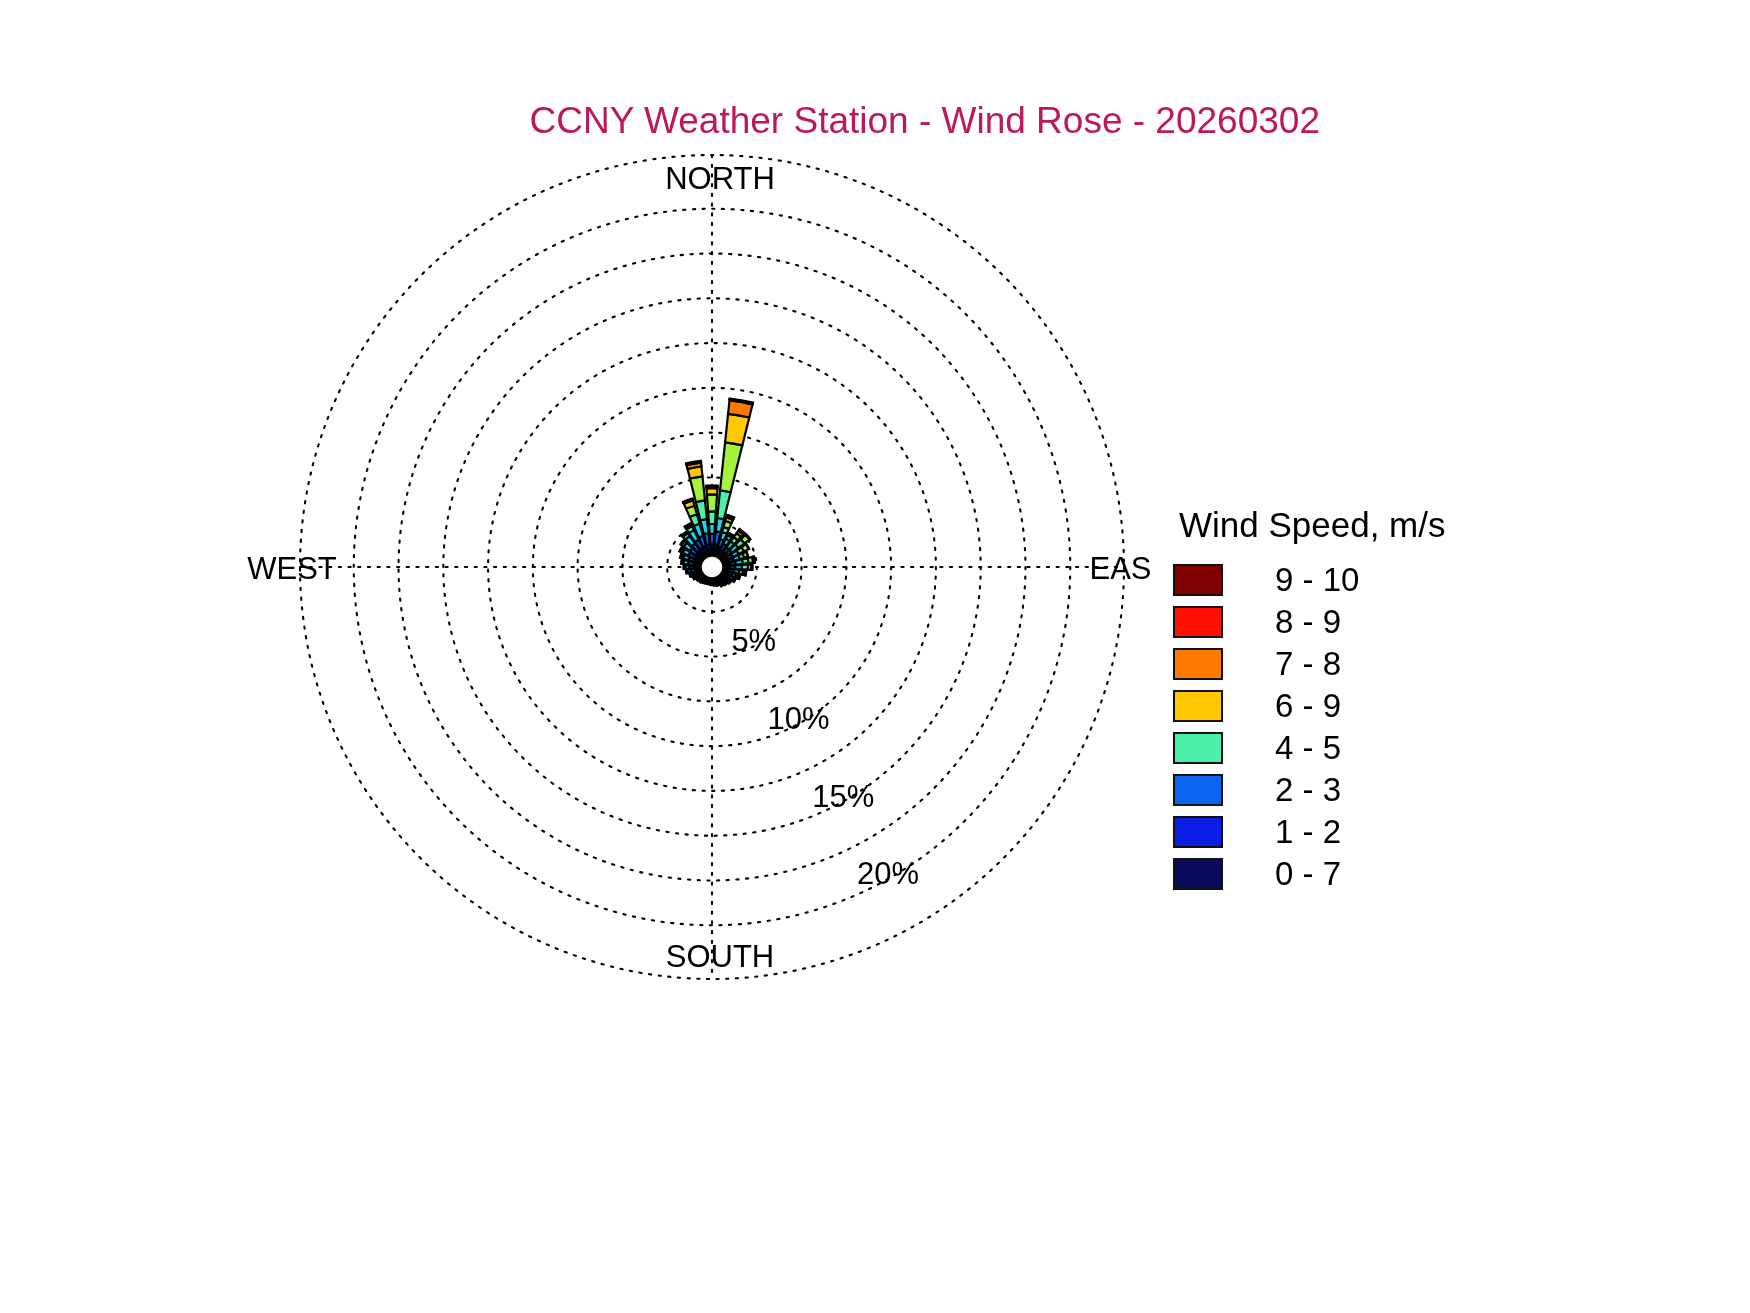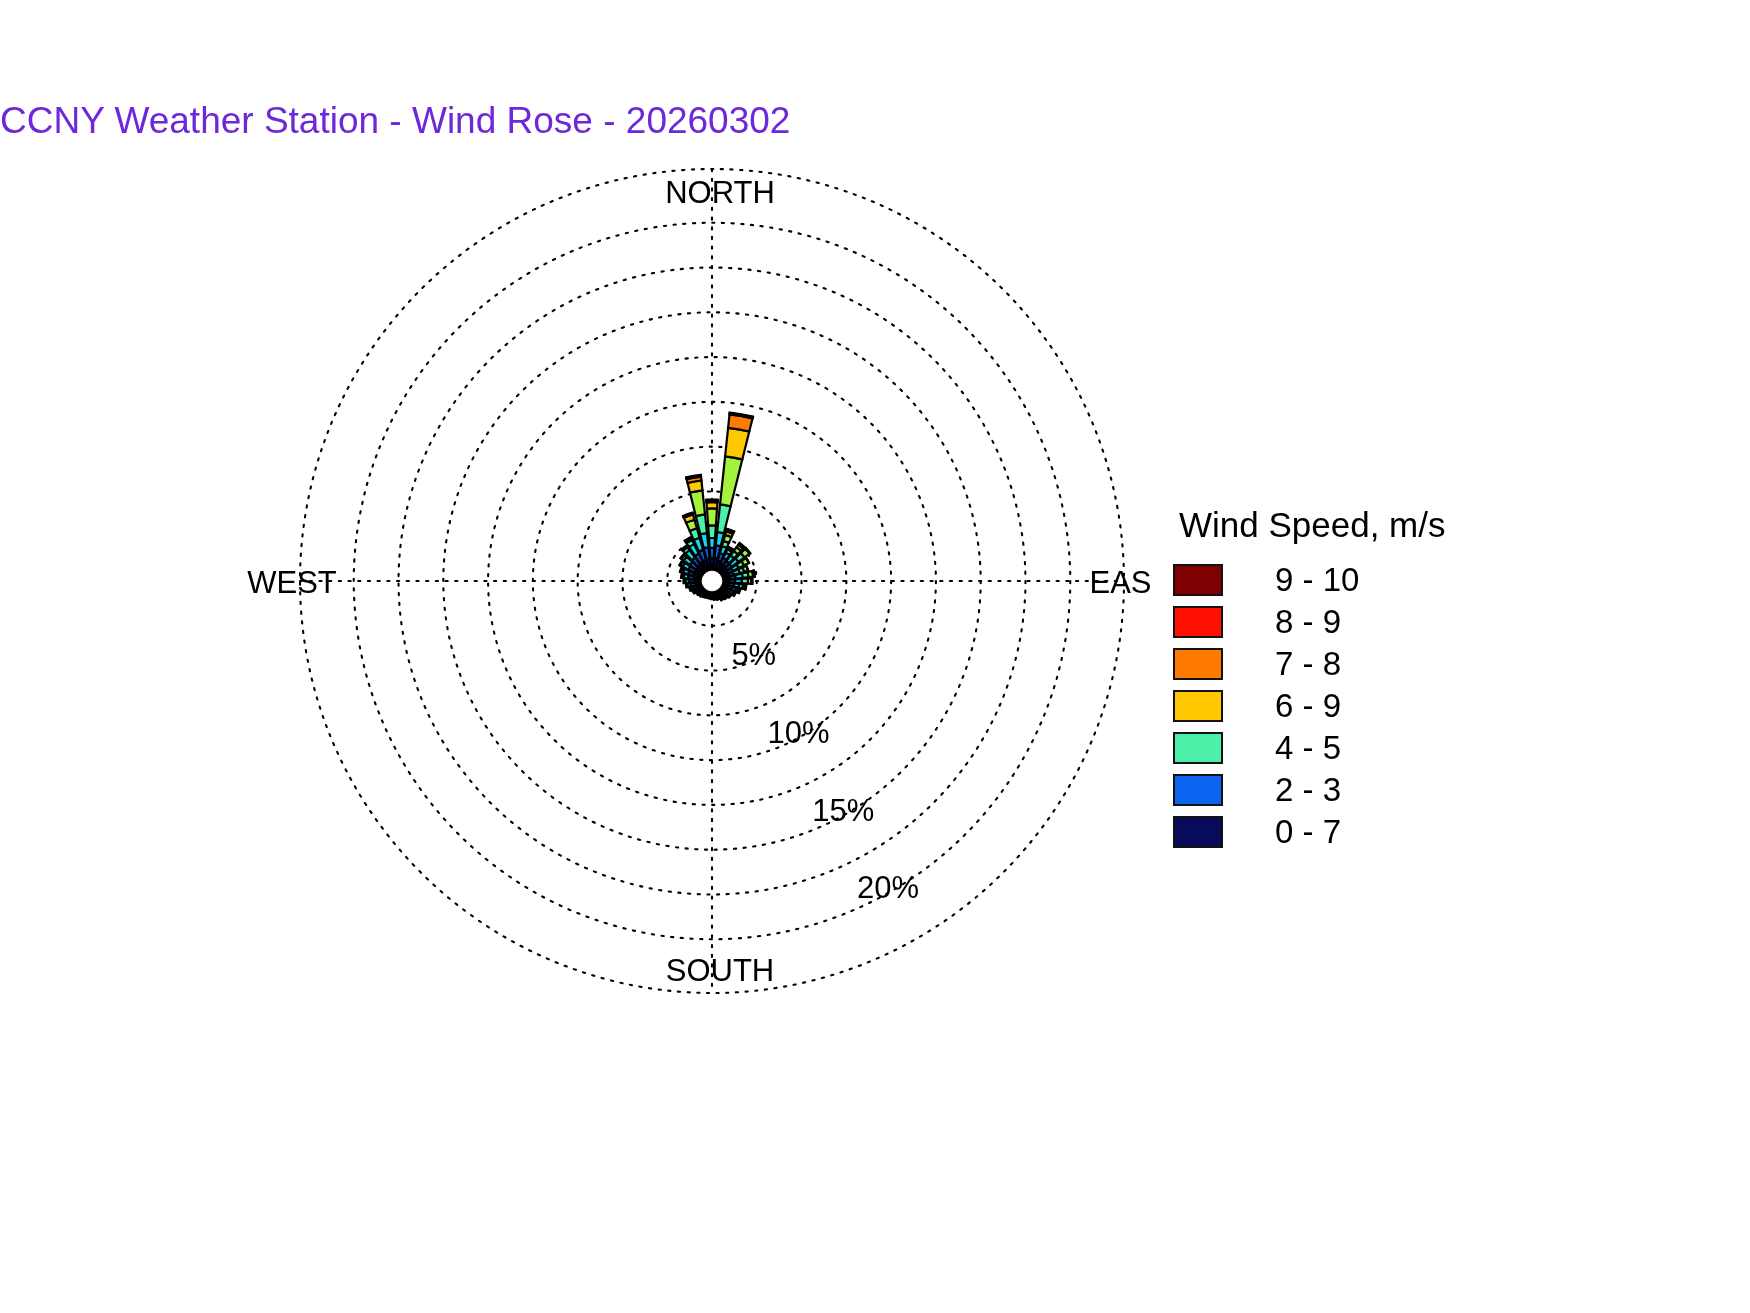--- a/index.html
+++ b/index.html
@@ -3,25 +3,25 @@
 <meta charset="utf-8">
 <title>Wind Rose</title>
 <style>
   html,body{margin:0;padding:0;background:#ffffff;}
   body{width:1750px;height:1313px;overflow:hidden;
        font-family:"Liberation Sans",sans-serif;color:#000;}
   #root{position:relative;width:1750px;height:1313px;}
 
   #chart-title{
     position:absolute; left:0; top:100px; width:1320px;
-    text-align:left; font-size:37px; font-weight:400;
-    letter-spacing:0px; color:#6d28d9;
-  }
-
-  #polar-wrap{position:absolute; left:0; top:158px; width:1150px; height:860px;}
+    text-align:right; font-size:37px; font-weight:400;
+    letter-spacing:0px; color:#be185d;
+  }
+
+  #polar-wrap{position:absolute; left:0; top:144px; width:1150px; height:860px;}
   #polar-svg{display:block;}
 
   .axis-label{font-size:31px; fill:#000; font-family:"Liberation Sans",sans-serif;}
   .ring-label{font-size:31px; fill:#000; font-family:"Liberation Sans",sans-serif;}
 
   #legend{
     position:absolute; left:1160px; top:505px; width:560px;margin-left:11px;
   }
   #legend-title{
     font-size:35px; margin:0 0 14px 8px; white-space:nowrap;
@@ -352,19 +352,23 @@
         </div>
         <div class="legend-row">
           <span class="legend-swatch" style="background: rgb(77, 240, 168);"></span>
           <span class="legend-label">4 - 5</span>
         </div>
         <div class="legend-row">
           <span class="legend-swatch" style="background: rgb(10, 100, 240);"></span>
           <span class="legend-label">2 - 3</span>
         </div>
         <div class="legend-row">
+          <span class="legend-swatch" style="background: rgb(10, 30, 230);"></span>
+          <span class="legend-label">1 - 2</span>
+        </div>
+        <div class="legend-row">
           <span class="legend-swatch" style="background: rgb(10, 10, 90);"></span>
           <span class="legend-label">0 - 7</span>
         </div>
       </div>
   </div>
 
 </div>
 
 </body></html>

